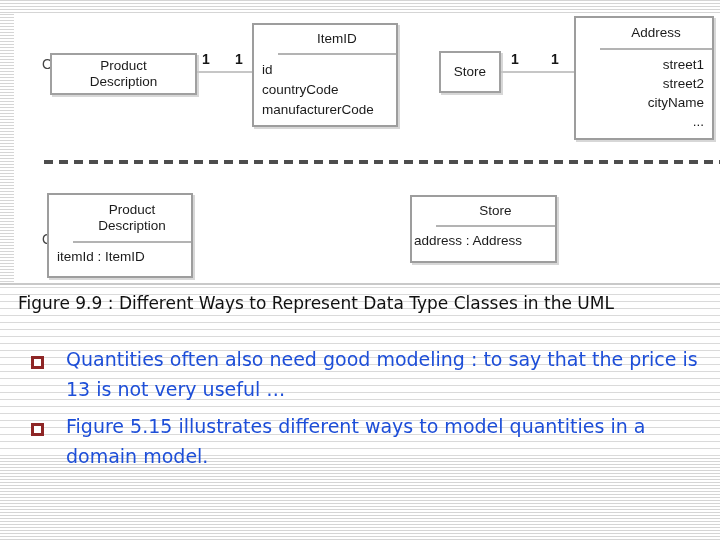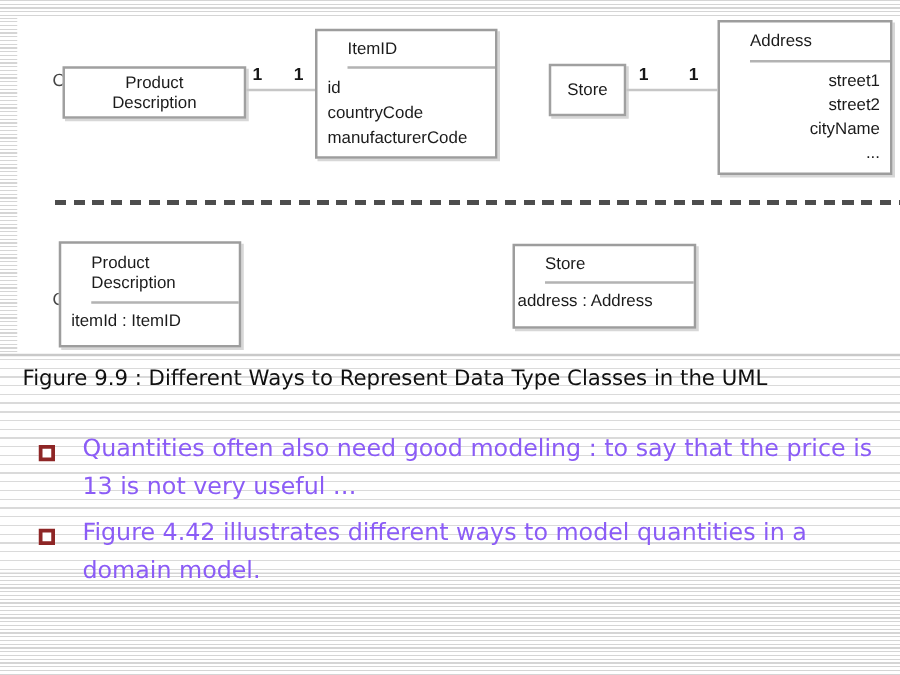--- a/index.html
+++ b/index.html
@@ -37,21 +37,21 @@
   }
   .pd-top    { left:50px;  top:53px; width:147px; height:42px; }
   .store-top { left:439px; top:51px; width:62px;  height:42px; }
 
   .class-box {
     position:absolute; background:#ffffff;
     border:2px solid #9d9d9d; box-shadow:2px 2px 0 rgba(150,150,150,0.38);
     font-size:13.5px; color:#1b1b1b;
   }
   .class-header {
-    display:flex; flex-direction:column; align-items:flex-start; justify-content:center;
+    display:flex; flex-direction:column; align-items:center; justify-content:center;
     border-bottom:2px solid #b3b3b3; text-align:center; line-height:16px;margin-left:24px;
   }
   .class-attrs { padding:5px 8px; }
   .class-attrs .attr { line-height:20px; white-space:nowrap; }
 
   .itemid-class  { left:252px; top:23px;  width:146px; height:104px; }
   .itemid-class  .class-header { height:30px; }
 
   .address-class { left:574px; top:16px;  width:140px; height:124px; }
   .address-class .class-header { height:32px; }
@@ -83,21 +83,21 @@
   }
 
   
   .caption {
     position:absolute; left:18px; top:293px;
     font-family:"DejaVu Sans", sans-serif; font-size:17px; color:#101010;
     white-space:nowrap;
   }
   .bullets {
     position:absolute; left:0; top:344px; width:720px;
-    font-family:"DejaVu Sans", sans-serif; font-size:19px; line-height:30px; color:#8b5cf6;
+    font-family:"DejaVu Sans", sans-serif; font-size:19px; line-height:30px; color:#1d4ed8;
   }
   .bullet-item { position:relative; padding-left:66px; margin-bottom:7px; }
   .bullet-item .bullet-text { display:block; max-width:650px; }
   .bullet-marker {
     position:absolute; left:31px; top:12px;
     width:13px; height:13px; border:3px solid #8e2626; background:#ffffff;
   }
 </style>
 </head>
 <body>
@@ -178,17 +178,17 @@
 
   <div class="caption">Figure 9.9 : Different Ways to Represent Data Type Classes in the UML</div>
 
   <div class="bullets">
     <div class="bullet-item">
       <span class="bullet-marker"></span>
       <span class="bullet-text">Quantities often also need good modeling : to say that the price is 13 is not very useful …</span>
     </div>
     <div class="bullet-item">
       <span class="bullet-marker"></span>
-      <span class="bullet-text">Figure 4.42 illustrates different ways to model quantities in a domain model.</span>
+      <span class="bullet-text">Figure 5.15 illustrates different ways to model quantities in a domain model.</span>
     </div>
   </div>
 
 </div>
 
 </body></html>

